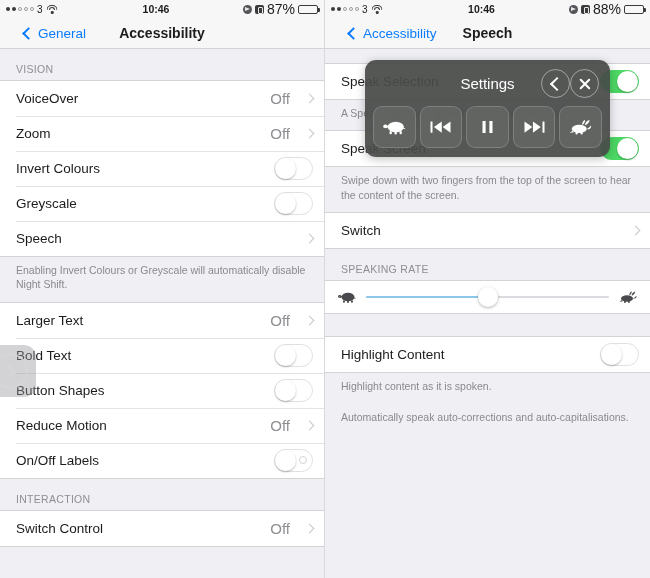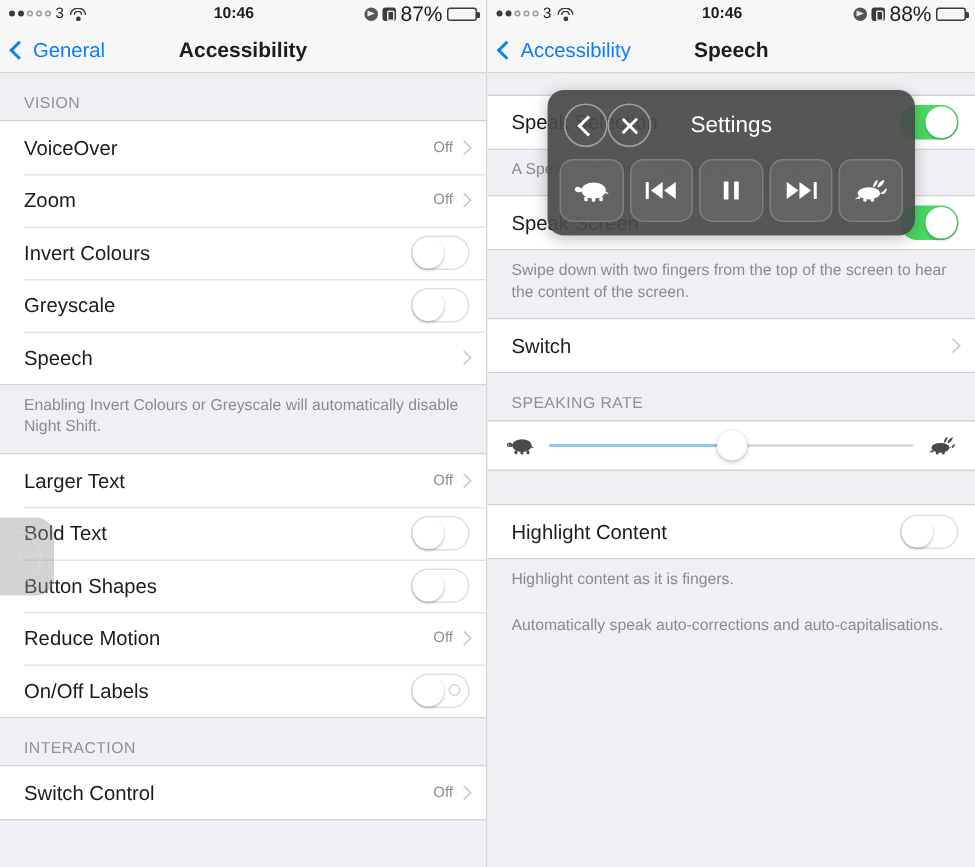--- a/index.html
+++ b/index.html
@@ -47,38 +47,38 @@
   .batt .fill { height: 100%; background: #3b3b3d; border-radius: 1px; }
   .batt::after { content: ''; position: absolute; right: -3px; top: 2.5px; width: 2px; height: 4px;
         background: #3b3b3d; border-radius: 0 1px 1px 0; }
 
   
   .navbar {
     height: 31px; background: #f7f7f7; border-bottom: 1px solid #d3d3d6;
     display: flex; align-items: center; position: relative;
   }
   .nav-back { display: flex; align-items: center; gap: 4px; padding-left: 8px;
-              color: #0a7cff; font-size: 13.5px; cursor: pointer; z-index: 2; }
+              color: #0a7cff; font-size: 13.5px; cursor: pointer; z-index: 2; margin-left: 16px; }
   .chev-left { width: 9px; height: 9px; border-left: 2px solid #0a7cff;
                border-bottom: 2px solid #0a7cff; transform: rotate(45deg); margin-right: 1px; }
   .nav-title { position: absolute; left: 0; right: 0; text-align: center;
                font-size: 14px; font-weight: bold; color: #1c1c1e; }
 
   
   .content { position: relative; height: calc(578px - 49px); background: #efeff4; overflow: hidden; }
   .sec-header { font-size: 10.5px; color: #8e8e93; letter-spacing: 0.3px;
                 padding: 14px 0 5px 16px; text-transform: uppercase; background: #efeff4; }
   .sec-spacer { height: 22px; background: #efeff4; }
   .group { background: #ffffff; border-top: 1px solid #d3d3d6; border-bottom: 1px solid #d3d3d6; }
   .row { height: 35px; display: flex; align-items: center; padding: 0 11px 0 16px;
          background: #fff; position: relative; cursor: pointer; }
   .row + .row::before { content: ''; position: absolute; left: 16px; right: 0; top: 0;
          height: 1px; background: #e3e3e6; }
   .row-label { font-size: 13.5px; color: #1c1c1e; flex: 1; }
-  .row-value { font-size: 10px; color: #8e8e93; margin-right: 4px; }
+  .row-value { font-size: 15px; color: #8e8e93; margin-right: 16px; }
   .chev { width: 7px; height: 7px; border-right: 1.6px solid #c7c7cc;
           border-top: 1.6px solid #c7c7cc; transform: rotate(45deg); }
   .footnote { font-size: 10.5px; color: #8a8a8e; line-height: 1.38;
               padding: 6px 16px 10px 16px; background: #efeff4; }
 
   
   .toggle { width: 39px; height: 23px; border-radius: 12px; position: relative;
             background: #fff; border: 1px solid #e0e0e2; cursor: pointer; flex: none; }
   .toggle .knob { position: absolute; width: 21px; height: 21px; border-radius: 50%;
             background: #fff; top: 0px; left: 0px; box-shadow: 0 1px 2px rgba(0,0,0,0.28); }
@@ -99,21 +99,21 @@
   .glyph { width: 20px; height: 16px; flex: none; }
   .glyph svg { width: 100%; height: 100%; display: block; }
 
   
   .controller {
     position: absolute; left: 40px; top: 60px; width: 245px;
     background: rgba(72,74,72,0.93); border-radius: 11px;
     padding: 8px 8px 9px 8px; z-index: 20;
     box-shadow: 0 2px 10px rgba(0,0,0,0.25);
   }
-  .ctrl-top { display: flex; align-items: center; justify-content: flex-start;
+  .ctrl-top { display: flex; align-items: center; justify-content: flex-end;
               padding: 1px 3px 8px 3px; position: relative; }
   .ctrl-circle { width: 29px; height: 29px; border-radius: 50%;
                  border: 1.5px solid rgba(255,255,255,0.45);
                  display: flex; align-items: center; justify-content: center; cursor: pointer; }
   .ctrl-title { position: absolute; left: 0; right: 0; text-align: center;
                 color: #fff; font-size: 15px; }
   .ctrl-chev { width: 10px; height: 10px; border-left: 2.2px solid #fff;
                border-bottom: 2.2px solid #fff; transform: rotate(45deg); margin-left: 3px; }
   .ctrl-x { position: relative; width: 14px; height: 14px; }
   .ctrl-x::before, .ctrl-x::after { content: ''; position: absolute; left: 50%; top: 0;
@@ -364,21 +364,21 @@
       <div class="sec-spacer"></div>
 
       <div class="group">
         <div class="row">
           <span class="row-label">Highlight Content</span>
           <span class="toggle">
               <span class="knob"></span>
             </span>
         </div>
       </div>
-      <div class="footnote">Highlight content as it is fingers.</div>
+      <div class="footnote">Highlight content as it is spoken.</div>
 
       <div class="footnote">Automatically speak auto-corrections and auto-capitalisations.</div>
 
     </div>
 
     <div class="controller">
       <div class="ctrl-top">
         <span class="ctrl-circle">
           <span class="ctrl-chev"></span>
         </span>

